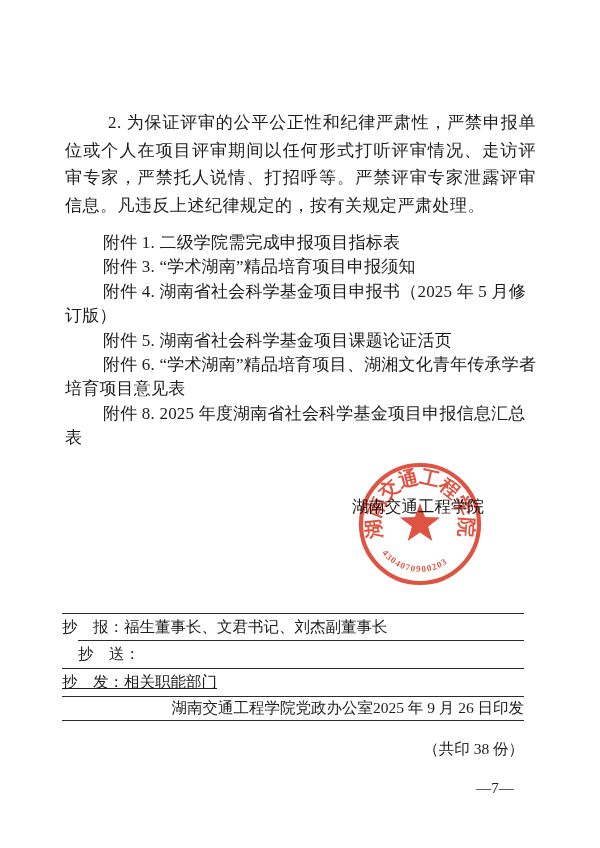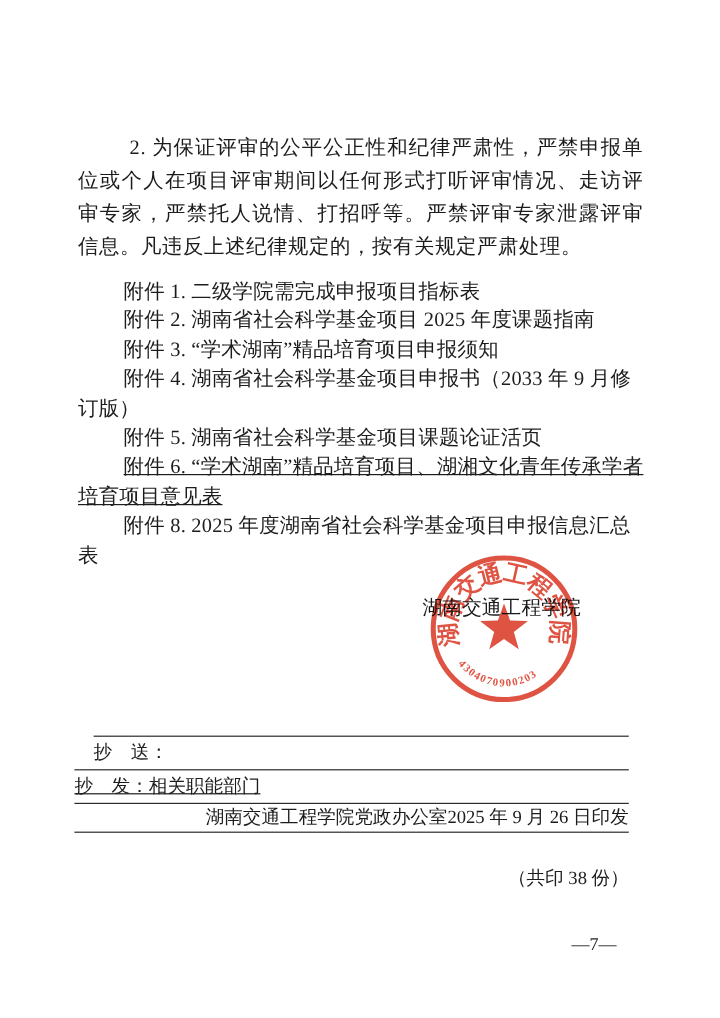--- a/index.html
+++ b/index.html
@@ -10,60 +10,59 @@
   .para{
     position:absolute;left:65px;top:109px;width:471px;
     font-size:17px;line-height:27.7px;text-align:justify;text-indent:43px;
     letter-spacing:0.5px;
   }
   .attachments{
     position:absolute;left:65px;top:231px;width:474px;
     font-size:17px;line-height:24.4px;letter-spacing:0.2px;
   }
   .attachment-item{text-indent:38px;}
-  .attachment-item.wraps{text-indent:38px;text-decoration:underline;}
+  .attachment-item.wraps{text-indent:38px;}
   .signature{
     position:absolute;left:340px;top:492px;width:156px;text-align:center;
     font-size:16.5px;line-height:29px;color:#1a1a1a;z-index:1;
   }
   .seal{
     position:absolute;left:357px;top:461px;width:126px;height:126px;z-index:2;
     mix-blend-mode:multiply;opacity:0.93;
   }
   .footer-table{
     position:absolute;left:62px;top:613px;width:462px;font-size:15.5px;
   }
   .footer-row{
     display:flex;align-items:center;border-top:1.4px solid #2b2b2b;height:26px;
   }
   .footer-row.r2{height:27px;margin-left:16px;}
   .footer-row.r3{height:27px;text-decoration:underline;}
   .footer-row.issuer-row{height:23px;border-bottom:1.4px solid #2b2b2b;justify-content:flex-end;}
   .footer-label{white-space:pre;}
   .copies{
-    position:absolute;left:62px;top:722px;width:462px;text-align:right;
+    position:absolute;left:62px;top:738px;width:462px;text-align:right;
     font-size:15.5px;line-height:22px;
   }
   .page-number{
     position:absolute;left:455px;top:780px;width:80px;text-align:center;
     font-size:15px;line-height:17px;
   }
 </style>
 </head>
 <body>
 
 <div class="page">
 
   <div class="para">2. 为保证评审的公平公正性和纪律严肃性，严禁申报单位或个人在项目评审期间以任何形式打听评审情况、走访评审专家，严禁托人说情、打招呼等。严禁评审专家泄露评审信息。凡违反上述纪律规定的，按有关规定严肃处理。</div>
 
   <div class="attachments">
     <div class="attachment-item">附件 1. 二级学院需完成申报项目指标表</div>
-    <div class="attachment-item">附件 2. 湖南省社会科学基金项目 2025 年度课题指南</div>
     <div class="attachment-item">附件 3. “学术湖南”精品培育项目申报须知</div>
-    <div class="attachment-item">附件 4. 湖南省社会科学基金项目申报书（2033 年 9 月修订版）</div>
+    <div class="attachment-item">附件 4. 湖南省社会科学基金项目申报书（2025 年 5 月修订版）</div>
     <div class="attachment-item">附件 5. 湖南省社会科学基金项目课题论证活页</div>
     <div class="attachment-item wraps">附件 6. “学术湖南”精品培育项目、湖湘文化青年传承学者培育项目意见表</div>
     <div class="attachment-item">附件 8. 2025 年度湖南省社会科学基金项目申报信息汇总表</div>
   </div>
 
   <div class="signature">
     <div>湖南交通工程学院</div>
   </div>
 
   <svg class="seal" viewBox="0 0 126 126" xmlns="http://www.w3.org/2000/svg">
@@ -75,20 +74,24 @@
     <polygon points="63,42 68.06,56.04 82.97,56.51 71.18,65.66 75.34,79.99 63,71.6 50.66,79.99 54.82,65.66 43.03,56.51 57.94,56.04" fill="#dd4634"></polygon>
     <text font-family="Liberation Serif, DejaVu Serif, serif" font-size="19.5" font-weight="bold" letter-spacing="0.5" fill="#dd4634">
       <textPath href="#arcTop" startOffset="0" textLength="152" lengthAdjust="spacing">湖南交通工程学院</textPath>
     </text>
     <text font-family="Liberation Serif, DejaVu Serif, serif" font-size="9" font-weight="bold" letter-spacing="1.2" fill="#dd4634">
       <textPath href="#arcBottom" startOffset="2">4304070900203</textPath>
     </text>
   </svg>
 
   <div class="footer-table">
+    <div class="footer-row">
+      <span class="footer-label">抄　报：</span>
+      <span>福生董事长、文君书记、刘杰副董事长</span>
+    </div>
     <div class="footer-row r2">
       <span class="footer-label">抄　送：</span>
     </div>
     <div class="footer-row r3">
       <span class="footer-label">抄　发：</span>
       <span>相关职能部门</span>
     </div>
     <div class="footer-row issuer-row">
       <span>湖南交通工程学院党政办公室</span>
       <span>2025 年 9 月 26 日印发</span>

